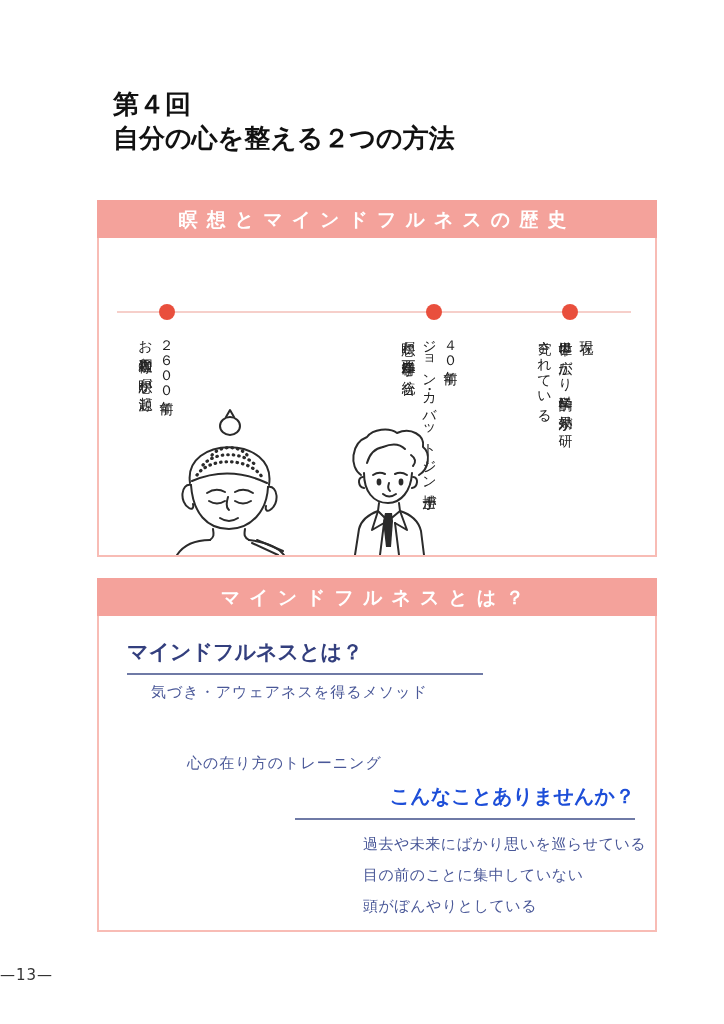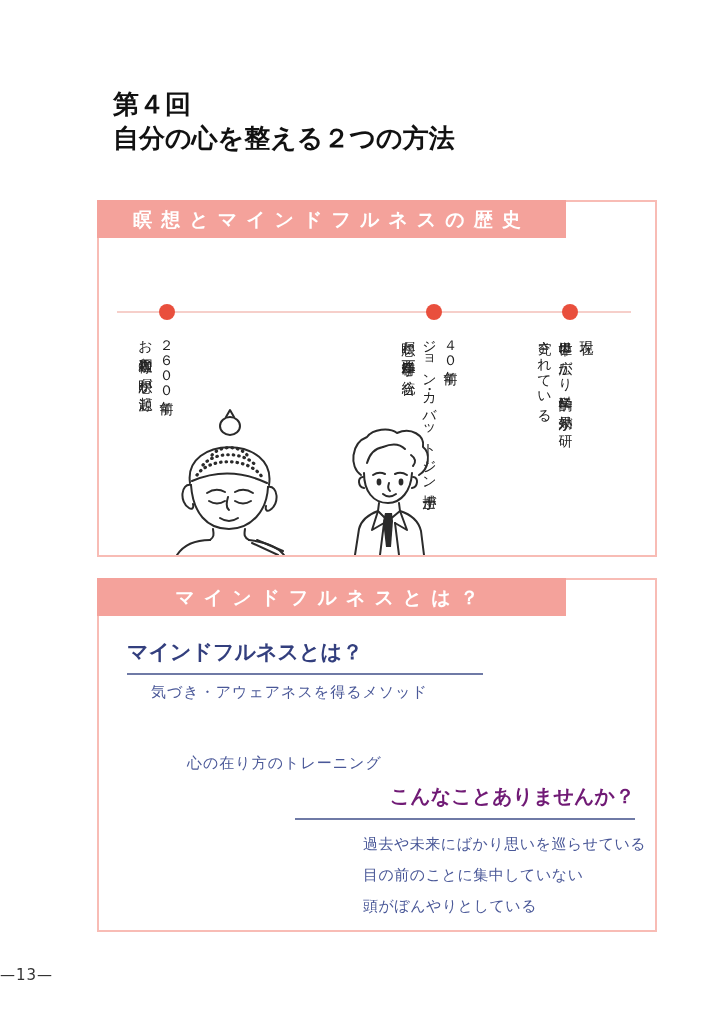--- a/index.html
+++ b/index.html
@@ -8,21 +8,21 @@
 
   .doc-title { position:absolute; left:113px; top:88px; color:#111111; }
   .doc-title .t1 { font-size:26px; font-weight:bold; line-height:1.3; }
   .doc-title .t2 { font-size:26px; font-weight:bold; line-height:1.3; }
 
   .panel { position:absolute; left:97px; width:560px; background:#ffffff;
            border:2px solid #f8bcb5; }
   .panel-history { top:200px; height:357px; }
   .panel-mindful { top:578px; height:354px; }
 
-  .panel-header { position:absolute; left:-2px; top:-2px; width:469px; height:38px;
+  .panel-header { position:absolute; left:-2px; top:-2px; width:560px; height:38px;
                   background:#f4a29b; color:#ffffff; font-size:19px; font-weight:bold;
                   letter-spacing:9px; text-align:center; line-height:38px; }
 
   .timeline-line { position:absolute; left:18px; top:109px; width:514px; height:2px;
                    background:#f6cfca; }
   .timeline-dot { position:absolute; top:102px; width:16px; height:16px; border-radius:50%;
                   background:#e94f3d; }
   .dot-1 { left:60px; } .dot-2 { left:327px; } .dot-3 { left:463px; }
 
   .vtext { position:absolute; top:128px; writing-mode:vertical-rl; text-orientation:upright;
@@ -39,21 +39,21 @@
 
   .mf-heading { position:absolute; left:28px; top:58px; width:356px;
                 color:#333f7e; font-size:21px; font-weight:bold;
                 padding-bottom:7px; border-bottom:2px solid #6f7aa6; }
   .mf-line { position:absolute; color:#4a5898; font-size:15px; letter-spacing:1px; }
   .mf-line-1 { left:52px; top:103px; }
   .mf-line-2 { left:40px; top:148px; }
   .mf-line-3 { left:88px; top:174px; }
 
   .check-heading { position:absolute; left:196px; top:203px; width:340px;
-                   color:#701a75; font-size:20px; font-weight:bold; text-align:right;
+                   color:#1d4ed8; font-size:20px; font-weight:bold; text-align:right;
                    padding-bottom:8px; border-bottom:2px solid #6f7aa6; }
   .check-item { position:absolute; left:248px; color:#4a5898; font-size:15px; letter-spacing:0.5px;margin-left:16px; }
   .check-item-1 { top:255px; }
   .check-item-2 { top:286px; }
   .check-item-3 { top:317px; }
 
   .page-number { position:absolute; left:0; top:966px; width:624px; 
                  color:#333333; font-size:15px; letter-spacing:1px; }
 
   .line-art { stroke:#2b2b2b; stroke-width:2; fill:none; stroke-linecap:round; stroke-linejoin:round; }

